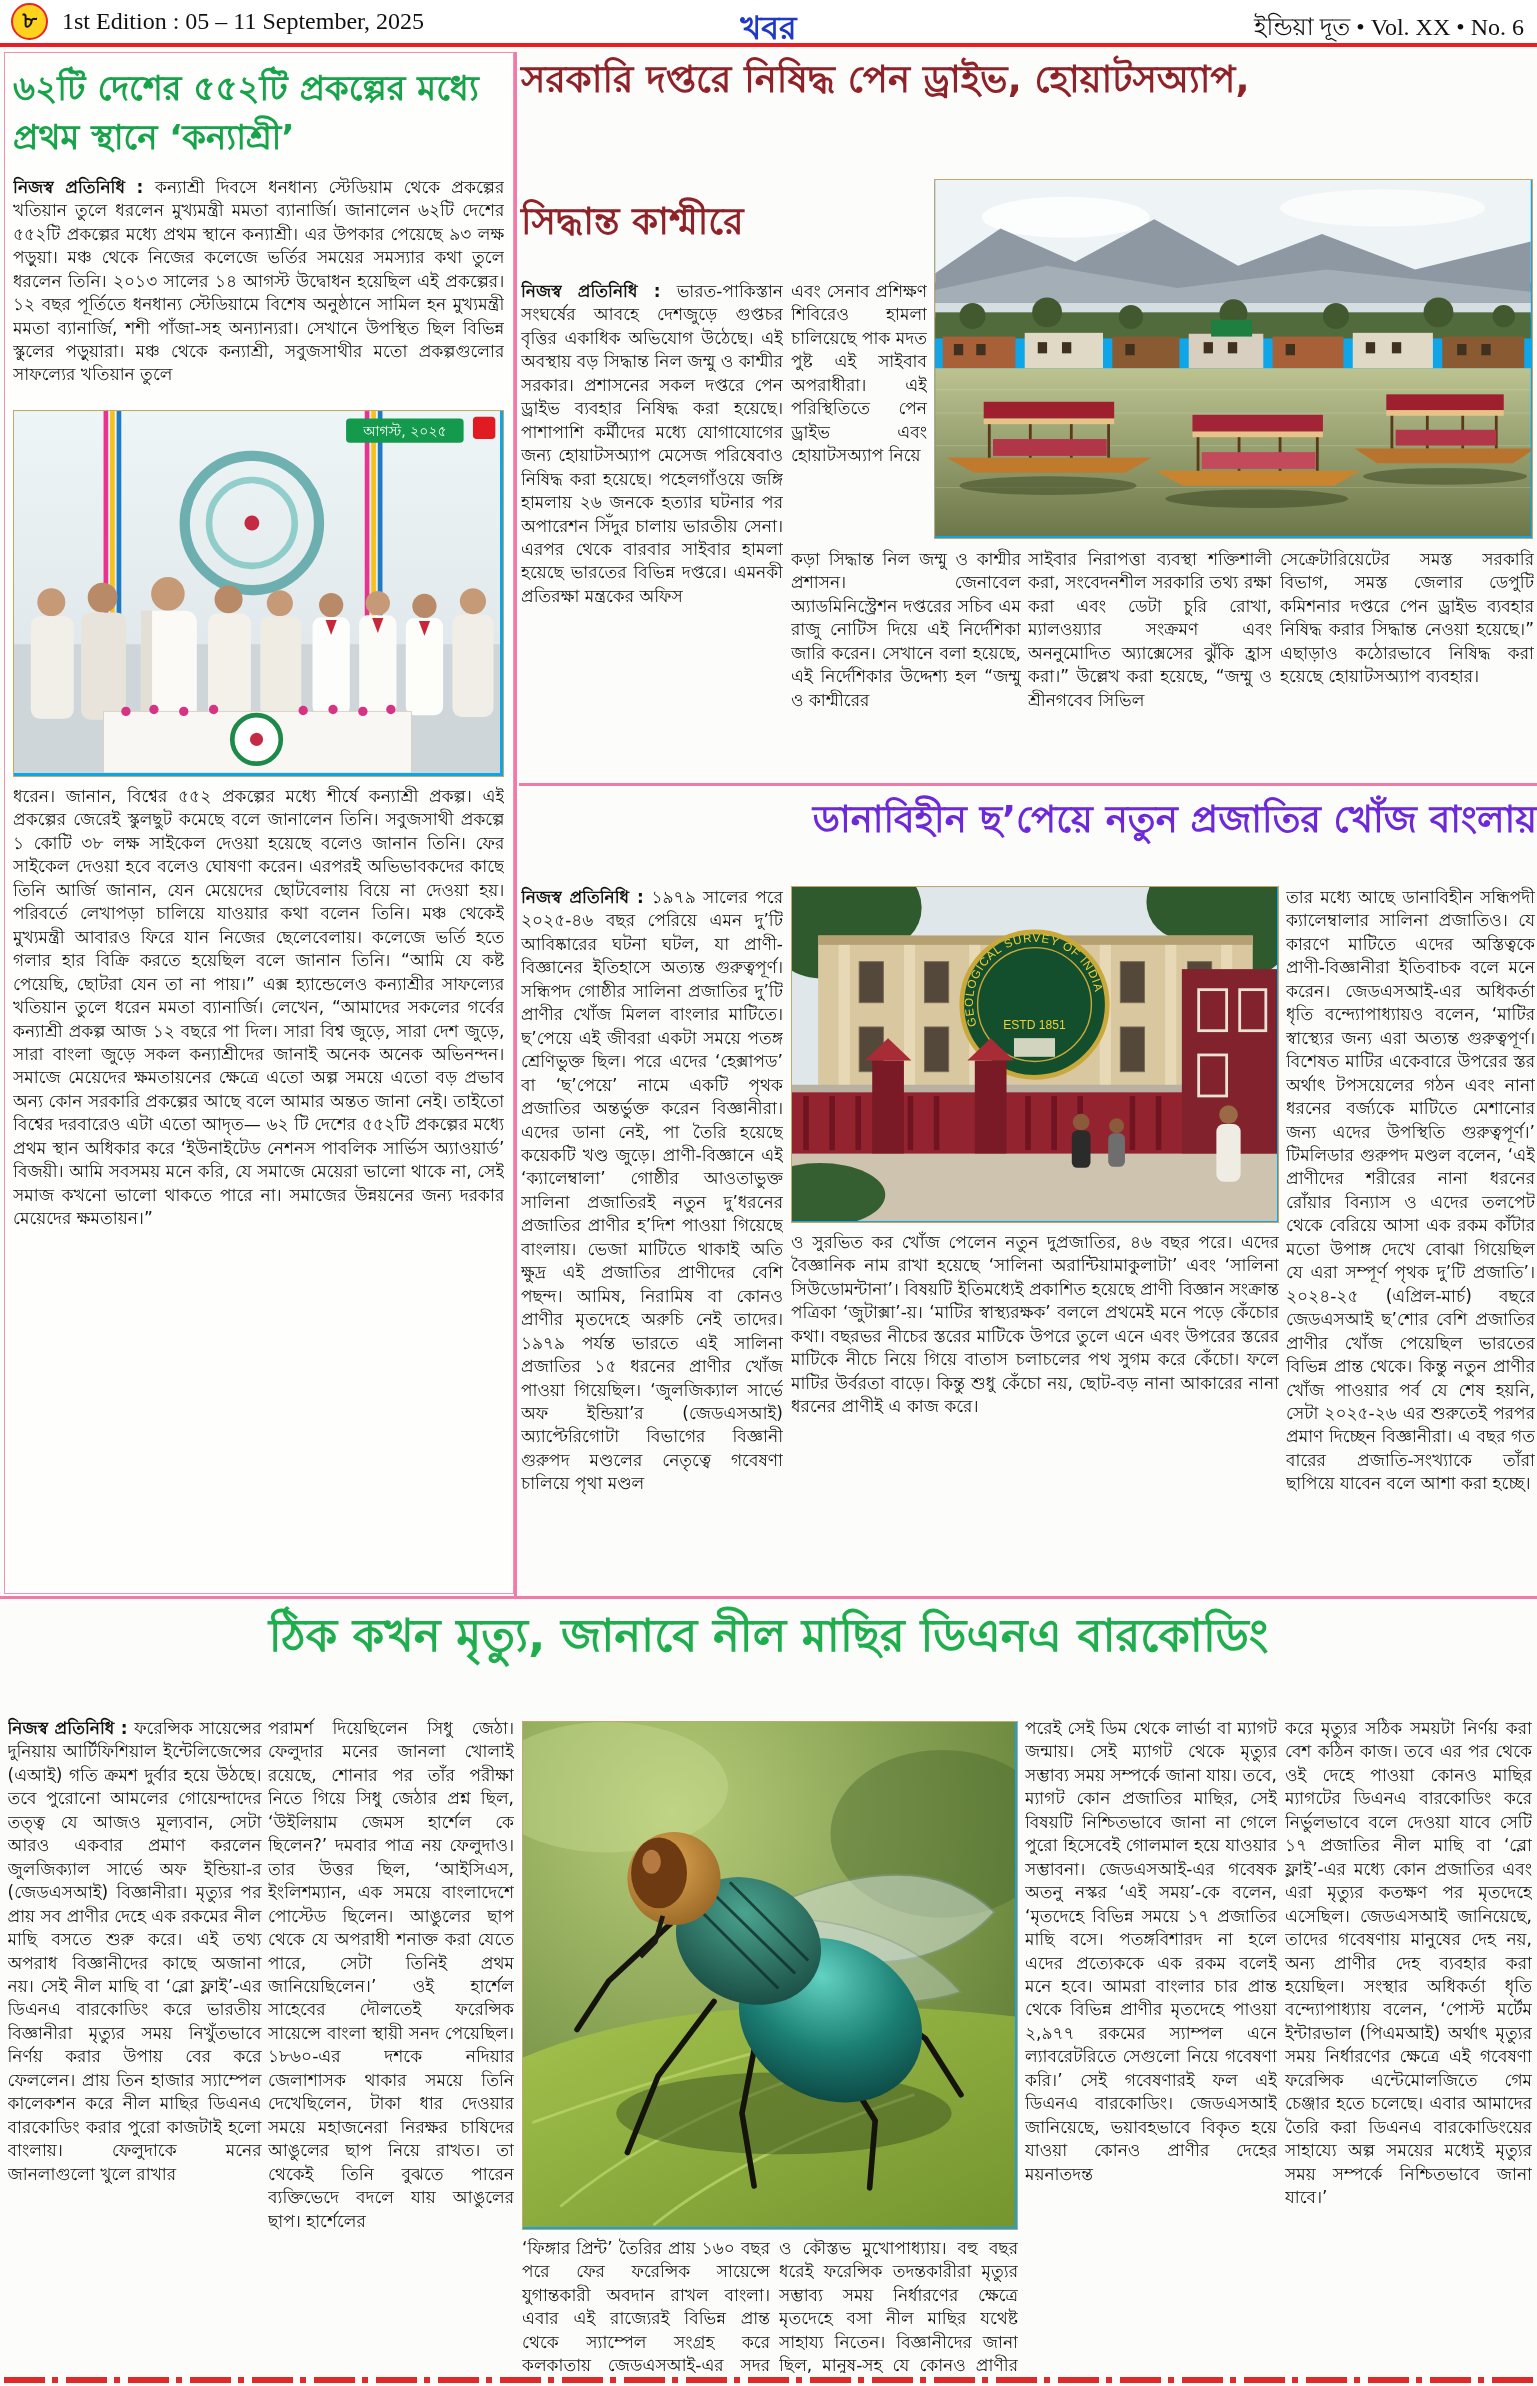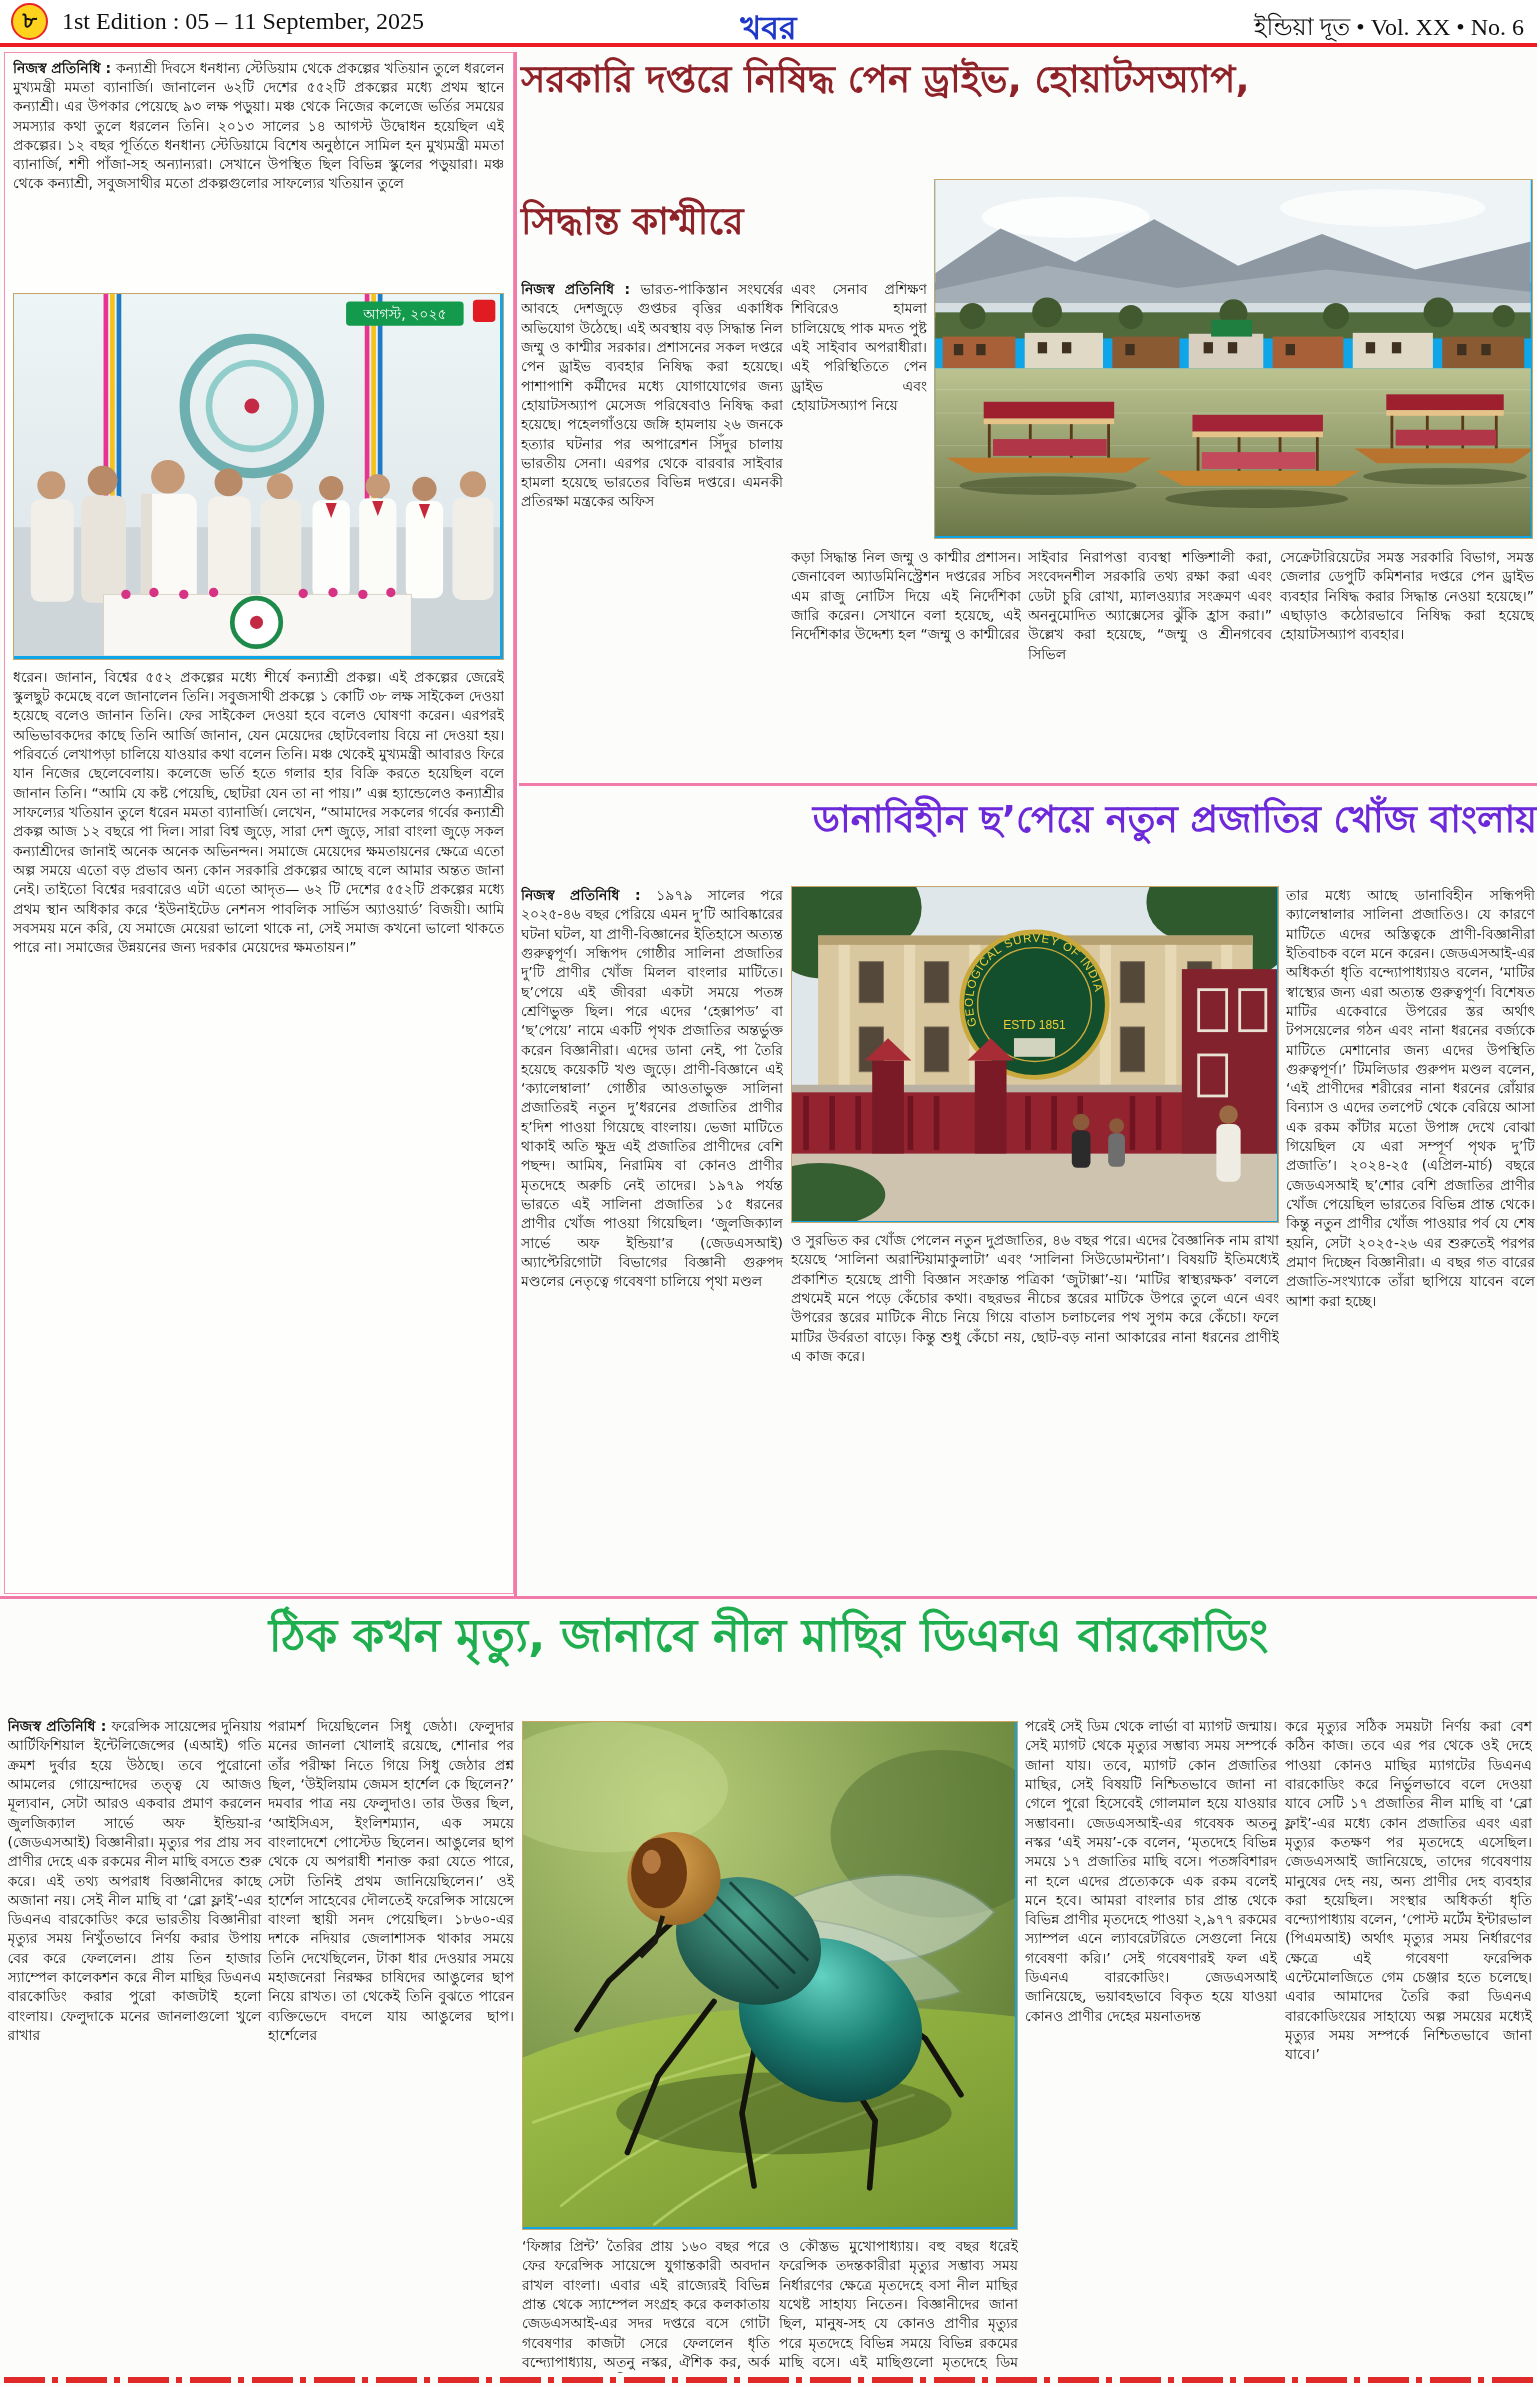--- a/index.html
+++ b/index.html
@@ -1,19 +1,19 @@
 <!DOCTYPE html>
 <html style="font-size:15px"><head>
 <meta charset="utf-8">
 <style>
   html,body{margin:0;padding:0;}
   body{width:1537px;height:2387px;position:relative;overflow:hidden;background:#fcfcfa;
        font-family:"DejaVu Sans",sans-serif;color:#141414;}
   .abs{position:absolute;box-sizing:border-box;}
-  .bt{font-size:14px;line-height:1.38;text-align:justify;overflow:hidden;}
+  .bt{font-size:17px;line-height:1.38;text-align:justify;overflow:hidden;}
   .bt b{font-weight:bold;}
   .hl{font-weight:bold;letter-spacing:0;}
   .ph{border:1.9px solid #c9a567;background:#0ea5e9;overflow:hidden;}
   .rule{background:#f27aa8;}
   .serif{font-family:"Liberation Serif","DejaVu Serif",serif;}
   p{margin:0;}
 </style>
 </head>
 <body>
 
@@ -22,20 +22,21 @@
               display:flex;align-items:center;justify-content:center;font-weight:bold;font-size:22.4px;color:#111;">
     <span>৮</span>
   </div>
   <div class="abs serif" style="left:62px;top:7.5px;font-size:24px;color:#111;">1st Edition : 05 – 11 September, 2025</div>
   <div class="abs" style="left:0;top:2.8px;width:1537px;text-align:center;font-size:32px;font-weight:bold;color:#2038c8;">খবর</div>
   <div class="abs serif" style="right:13px;top:7.5px;font-size:24px;color:#111;">ইন্ডিয়া দূত • Vol. XX • No. 6</div>
 </div>
 <div class="abs" style="left:0;top:43px;width:1537px;height:3.7px;background:#ed1c24;"></div>
 
 <div class="abs" style="left:3.7px;top:52px;width:510px;height:1542px;border:1.9px solid #f48fb5;padding:5.6px 8.4px;background:#fefefc;overflow:hidden;">
+  <div class="hl" style="color:#17a34a;font-size:34px;line-height:1.45;margin:5.6px 0 13px 0;">৬২টি দেশের ৫৫২টি প্রকল্পের মধ্যে প্রথম স্থানে ‘কন্যাশ্রী’</div>
   <p class="bt" style="height:231px;">
     <b>নিজস্ব প্রতিনিধি : </b><span>কন্যাশ্রী দিবসে ধনধান্য স্টেডিয়াম থেকে প্রকল্পের খতিয়ান তুলে ধরলেন মুখ্যমন্ত্রী মমতা ব্যানার্জি। জানালেন ৬২টি দেশের ৫৫২টি প্রকল্পের মধ্যে প্রথম স্থানে কন্যাশ্রী। এর উপকার পেয়েছে ৯৩ লক্ষ পড়ুয়া। মঞ্চ থেকে নিজের কলেজে ভর্তির সময়ের সমস্যার কথা তুলে ধরলেন তিনি। ২০১৩ সালের ১৪ আগস্ট উদ্বোধন হয়েছিল এই প্রকল্পের। ১২ বছর পূর্তিতে ধনধান্য স্টেডিয়ামে বিশেষ অনুষ্ঠানে সামিল হন মুখ্যমন্ত্রী মমতা ব্যানার্জি, শশী পাঁজা-সহ অন্যান্যরা। সেখানে উপস্থিত ছিল বিভিন্ন স্কুলের পড়ুয়ারা। মঞ্চ থেকে কন্যাশ্রী, সবুজসাথীর মতো প্রকল্পগুলোর সাফল্যের খতিয়ান তুলে</span>
   </p>
   <div class="ph" style="width:489px;height:365px;position:relative;margin:3.7px 0 7.5px 0;">
     <svg width="486" height="362" viewBox="0 0 521 388">
       <defs>
         <linearGradient id="bgup" x1="0" y1="0" x2="0" y2="1">
           <stop offset="0" stop-color="#eef5f6"></stop>
             <stop offset="1" stop-color="#d9e2e6"></stop>
         </linearGradient>

